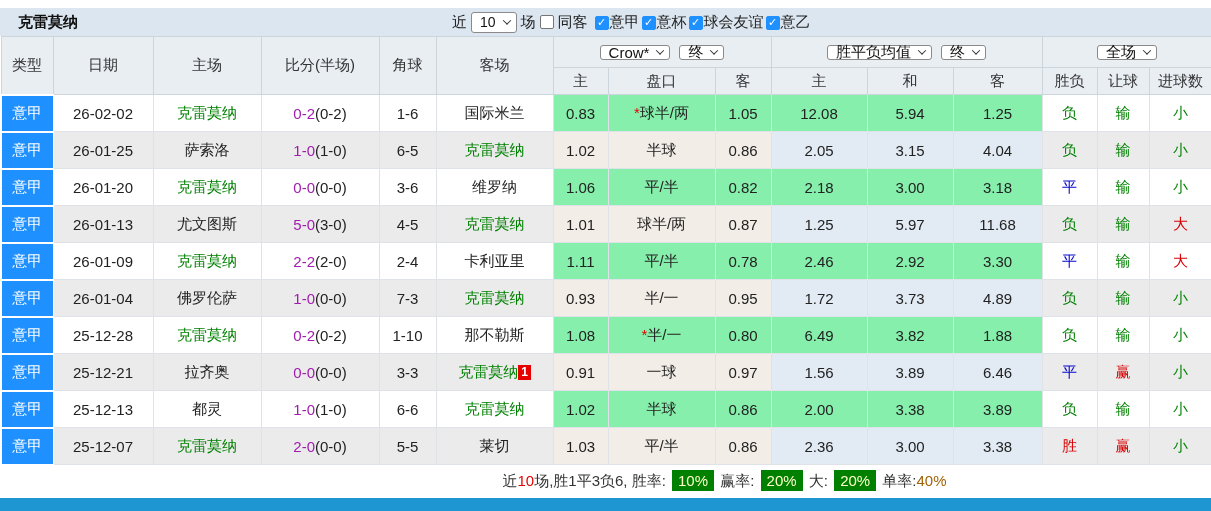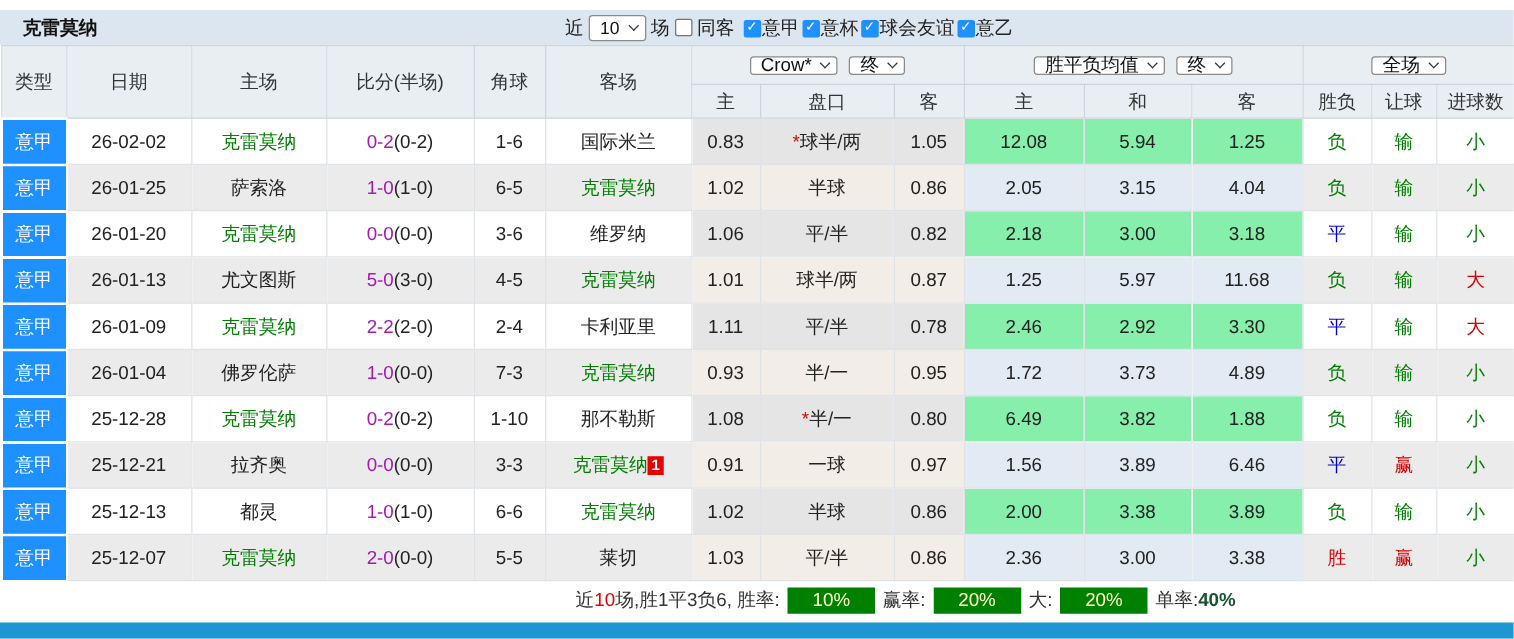--- a/index.html
+++ b/index.html
@@ -51,21 +51,21 @@
   .selh { height:15px; font-size:15px; border-radius:3px; }
 
   tbody td { height:37px; border:1px solid #dfe3e7; color:#222; background:#fff; }
   tbody tr:nth-child(even) td { background:#ebebeb; }
 
   td.league {
     background:var(--accent,#1e90ff) !important; color:#fff;
     border-top:2px solid #fff; border-bottom:2px solid #fff;
     border-left:2px solid #fff; border-right:1px solid #fff;
   }
-  tbody td.cream { background:#e5e5e5; }
+  tbody td.cream { background:#86efac; }
   tbody tr:nth-child(even) td.cream { background:#f2ede6; }
   tbody td.lblue { background:#86efac; }
   tbody tr:nth-child(even) td.lblue { background:#e2ebf3; }
 
   .green { color:#008000; }
   .c-green { color:#008000; }
   .c-blue { color:#0000cc; }
   .c-red { color:#d80000; }
   .sc-red { color:#a21caf; }
   .star { color:#e60000; }
@@ -73,23 +73,23 @@
     background:#e60000; color:#fff; font-size:12px; font-weight:bold;
     display:inline-block; padding:0 3px; line-height:15px; vertical-align:1px;
   }
 
   
   .footer {
     position:absolute; left:0; top:464px; width:1211px; height:33px;
     line-height:33px; text-align:center; color:#333;
   }
   .footer .inner { display:inline-block; margin-left:238px; }
-  .pct { background:#008000; color:#ffffcc; padding:2px 20px; margin:0 2px; }
+  .pct { background:#008000; color:#ffffcc; padding:2px 6px; margin:0 2px; }
   .red-txt { color:#e60000; }
-  .blue-txt { color:#14532d;font-weight:bold; }
+  .blue-txt { color:#a16207; }
 
   .bottombar {
     position:absolute; left:0; bottom:0; width:1211px; height:13px;
     background:var(--bar,#1e96d2);
   }
 </style>
 </head>
 <body>
 
 <div class="page">

